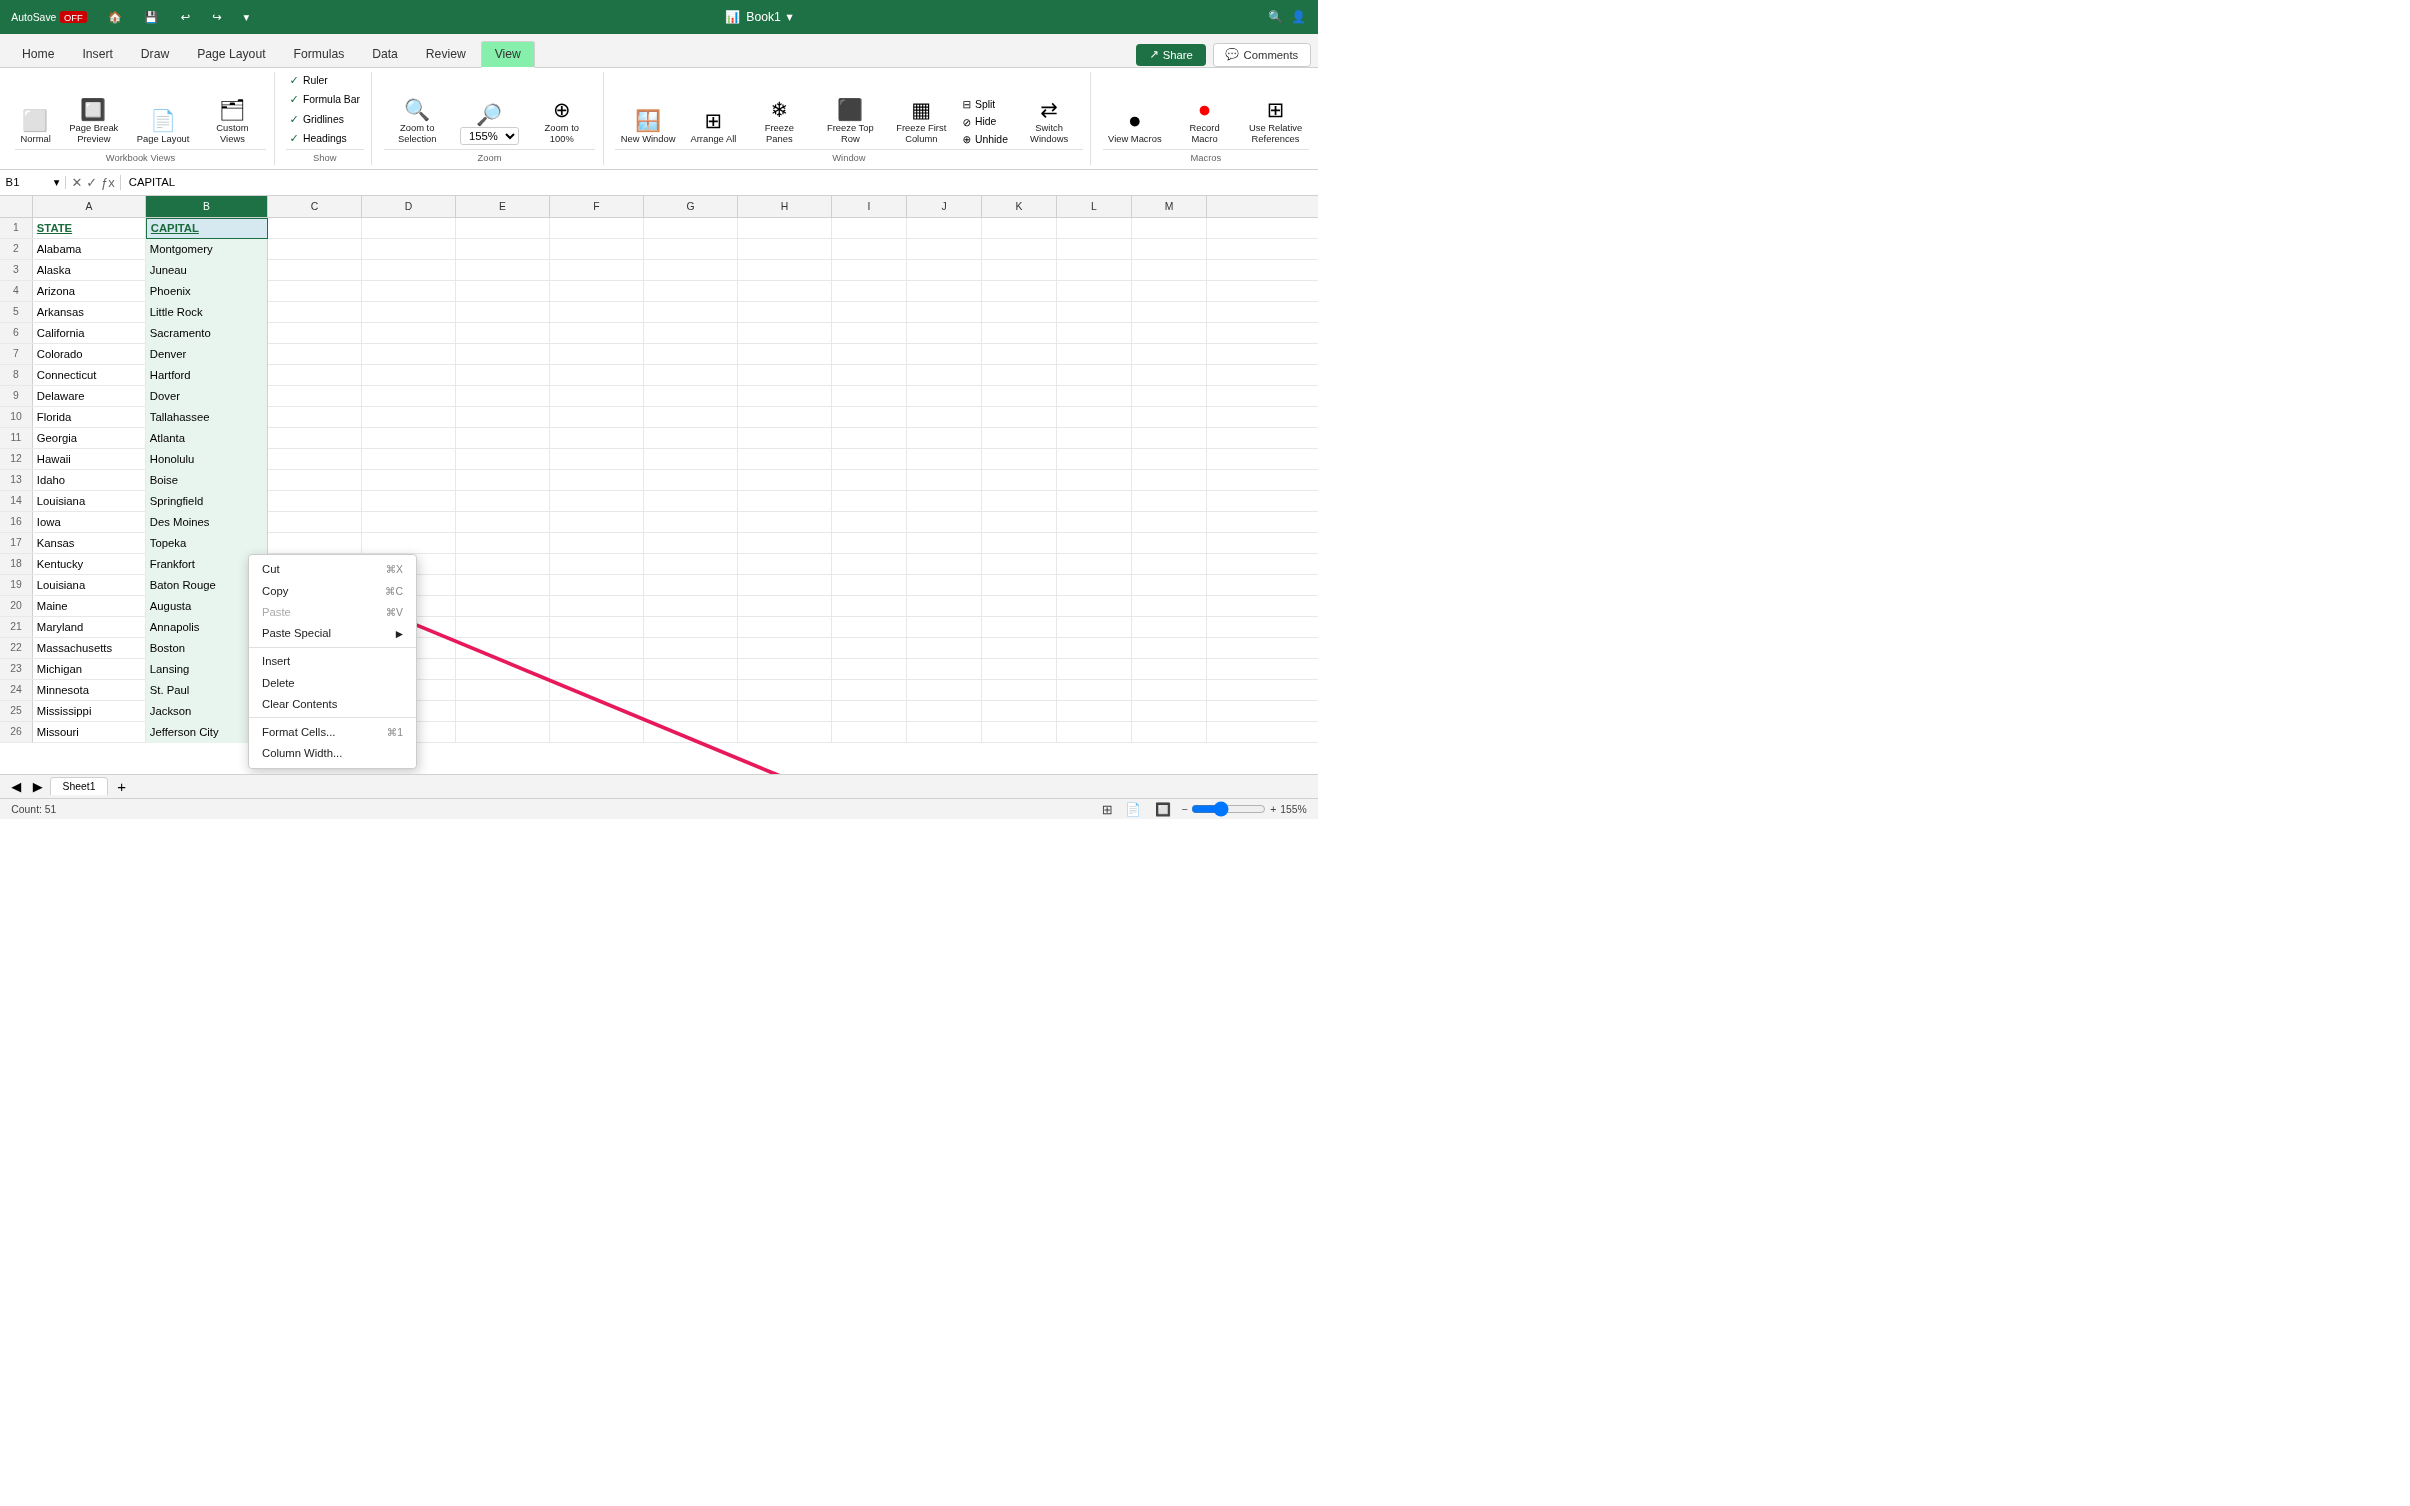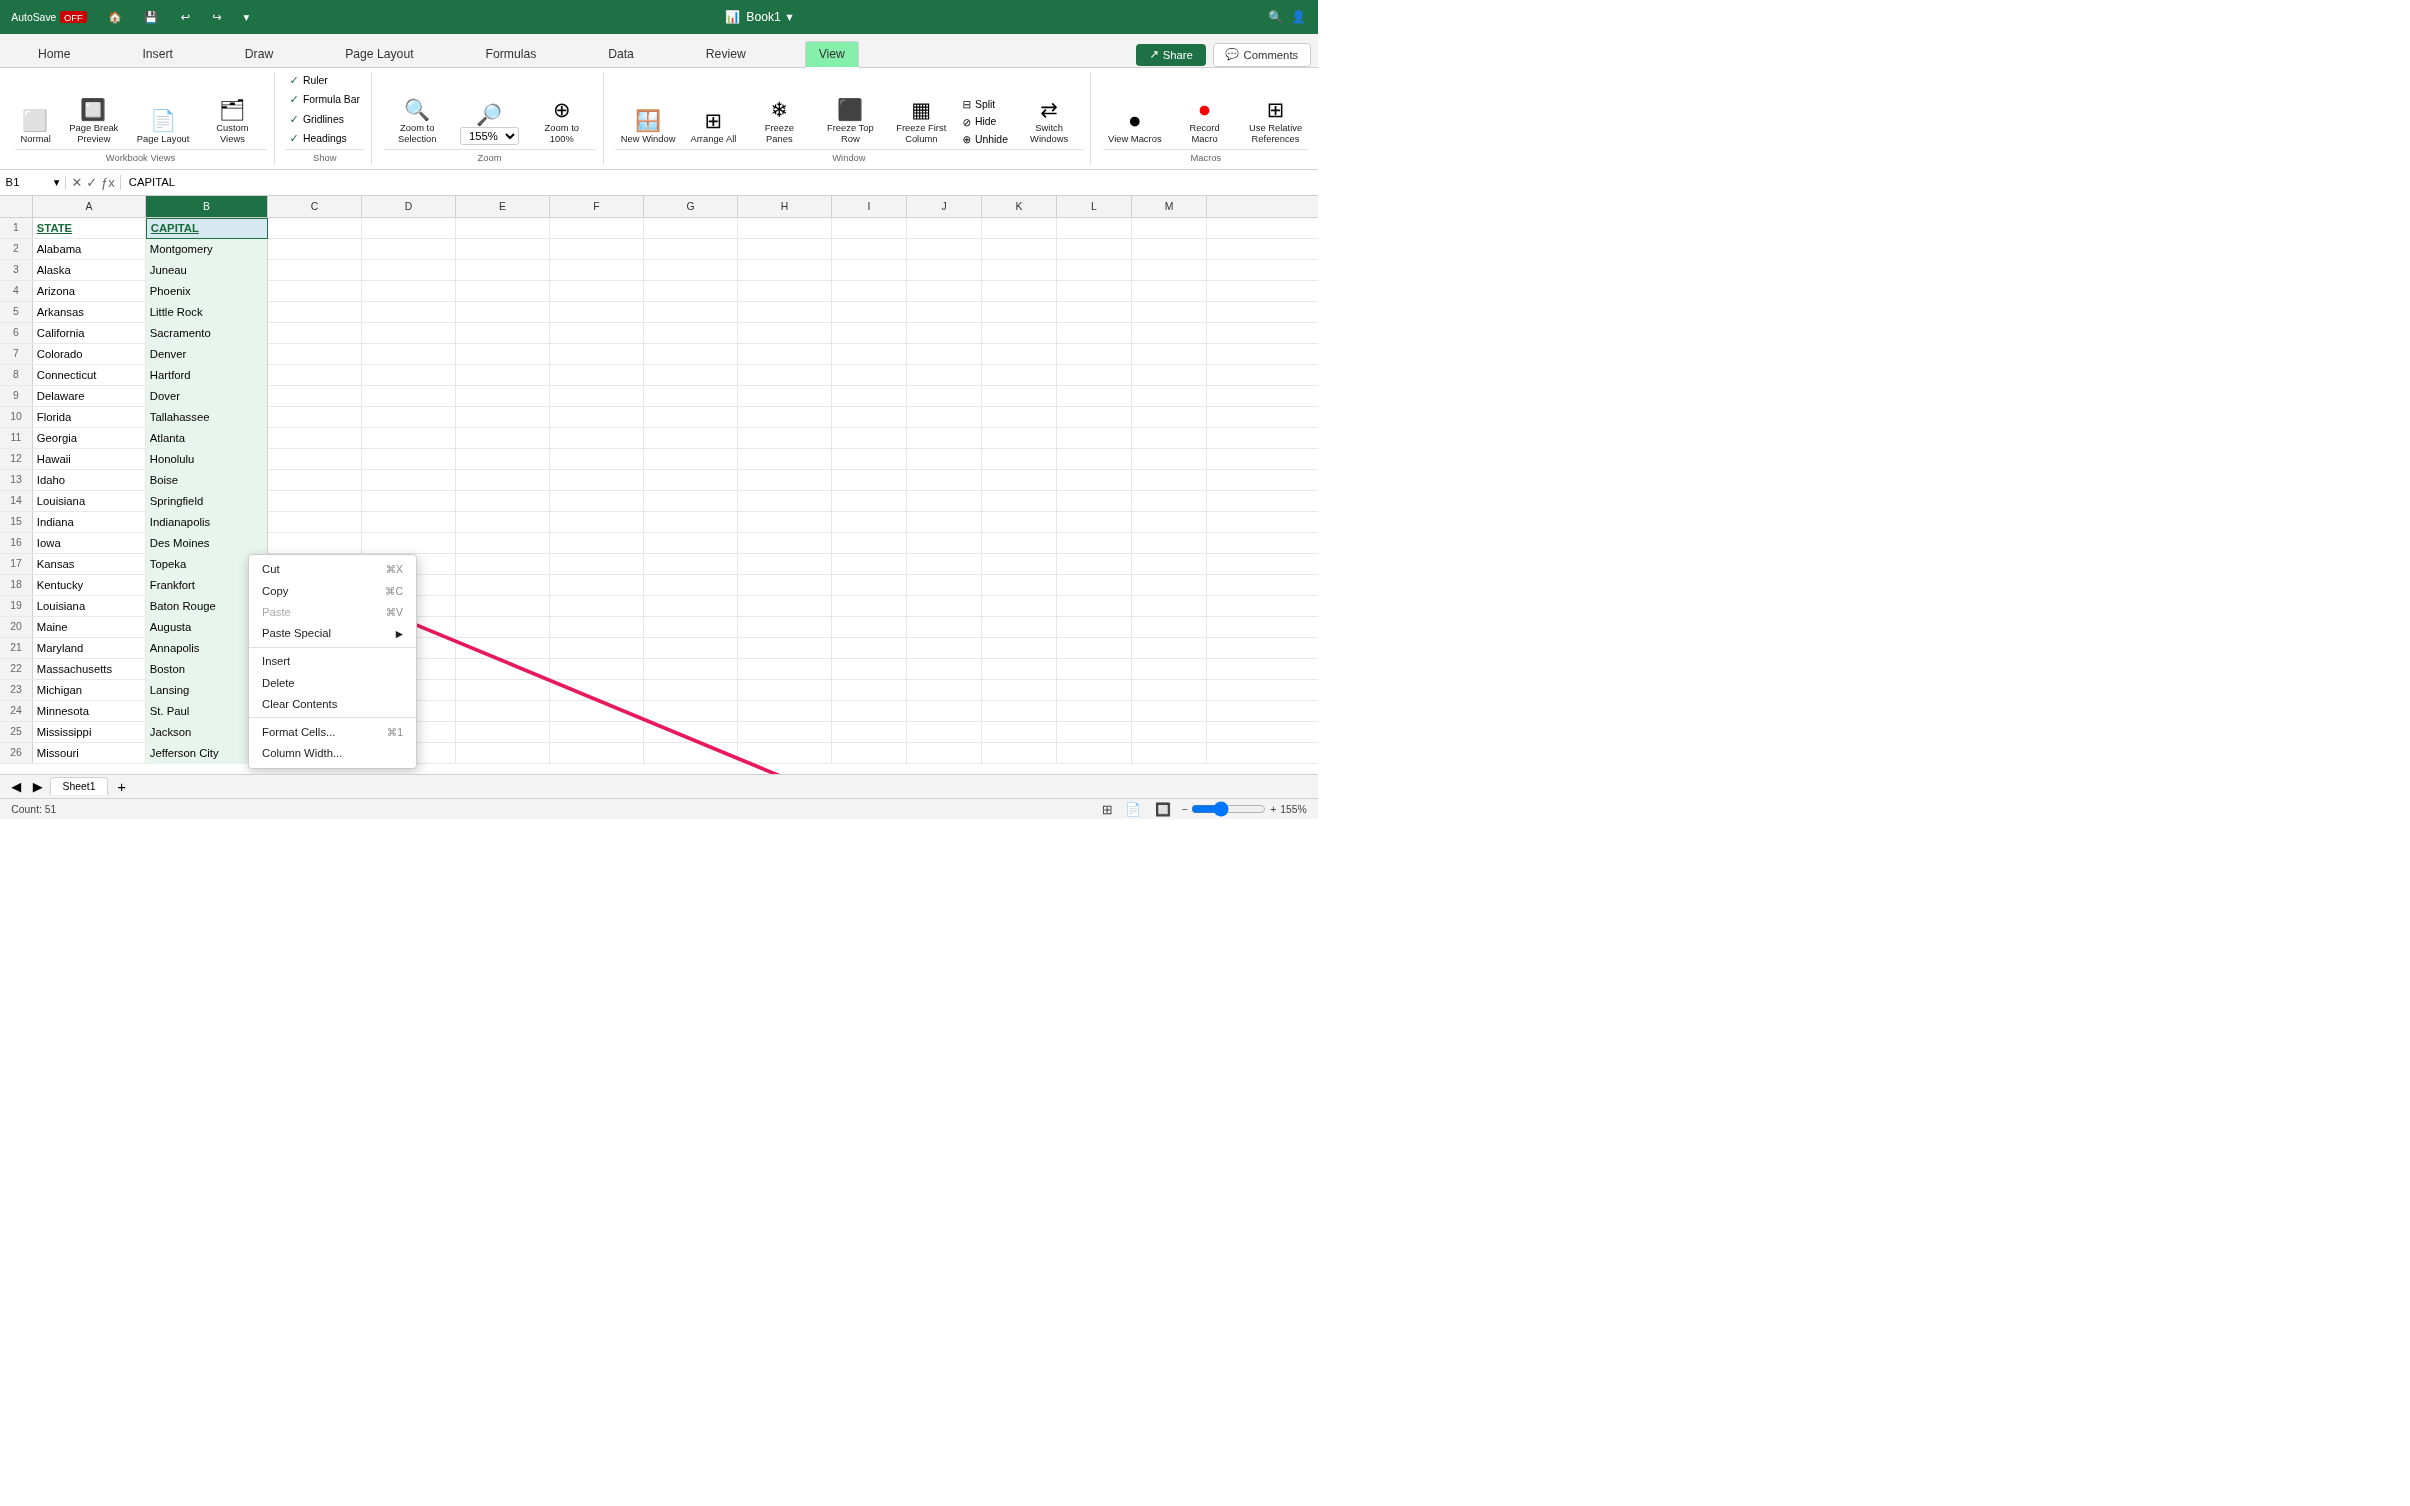--- a/index.html
+++ b/index.html
@@ -21,22 +21,21 @@
     .autosave-badge { display: flex; align-items: center; gap: 3.8px; font-size: 10.4px; }
     .autosave-on { background: #cc0000; color: white; border-radius: 2.8px; padding: 0.9px 3.8px; font-size: 9.4px; }
 
     
     #ribbon-tabs {
       background: #f3f3f3;
       height: 34px;
       display: flex;
       align-items: flex-end;
       border-bottom: 0.9px solid #d0d0d0;
-      padding-left: 25px;
-      gap: 44px;
+      padding-left: 9px;
     }
     .ribbon-tab {
       padding: 5.6px 13px;
       font-size: 12.2px;
       cursor: pointer;
       border-radius: 2.8px 2.8px 0 0;
       margin-right: 1.9px;
       color: #333;
     }
     .ribbon-tab.active {
@@ -759,36 +758,20 @@
           <div class="cell col-f"></div>
           <div class="cell col-g"></div>
           <div class="cell col-h"></div>
           <div class="cell col-i"></div>
           <div class="cell col-j"></div>
           <div class="cell col-k"></div>
           <div class="cell col-l"></div>
           <div class="cell col-m"></div>
         </div>
         <div class="spreadsheet-row">
-          <div class="row-num">15</div>
-          <div class="cell col-a">Indiana</div>
-          <div class="cell col-b selected-col">Indianapolis</div>
-          <div class="cell col-c"></div>
-          <div class="cell col-d"></div>
-          <div class="cell col-e"></div>
-          <div class="cell col-f"></div>
-          <div class="cell col-g"></div>
-          <div class="cell col-h"></div>
-          <div class="cell col-i"></div>
-          <div class="cell col-j"></div>
-          <div class="cell col-k"></div>
-          <div class="cell col-l"></div>
-          <div class="cell col-m"></div>
-        </div>
-        <div class="spreadsheet-row">
           <div class="row-num">16</div>
           <div class="cell col-a">Iowa</div>
           <div class="cell col-b selected-col">Des Moines</div>
           <div class="cell col-c"></div>
           <div class="cell col-d"></div>
           <div class="cell col-e"></div>
           <div class="cell col-f"></div>
           <div class="cell col-g"></div>
           <div class="cell col-h"></div>
           <div class="cell col-i"></div>

